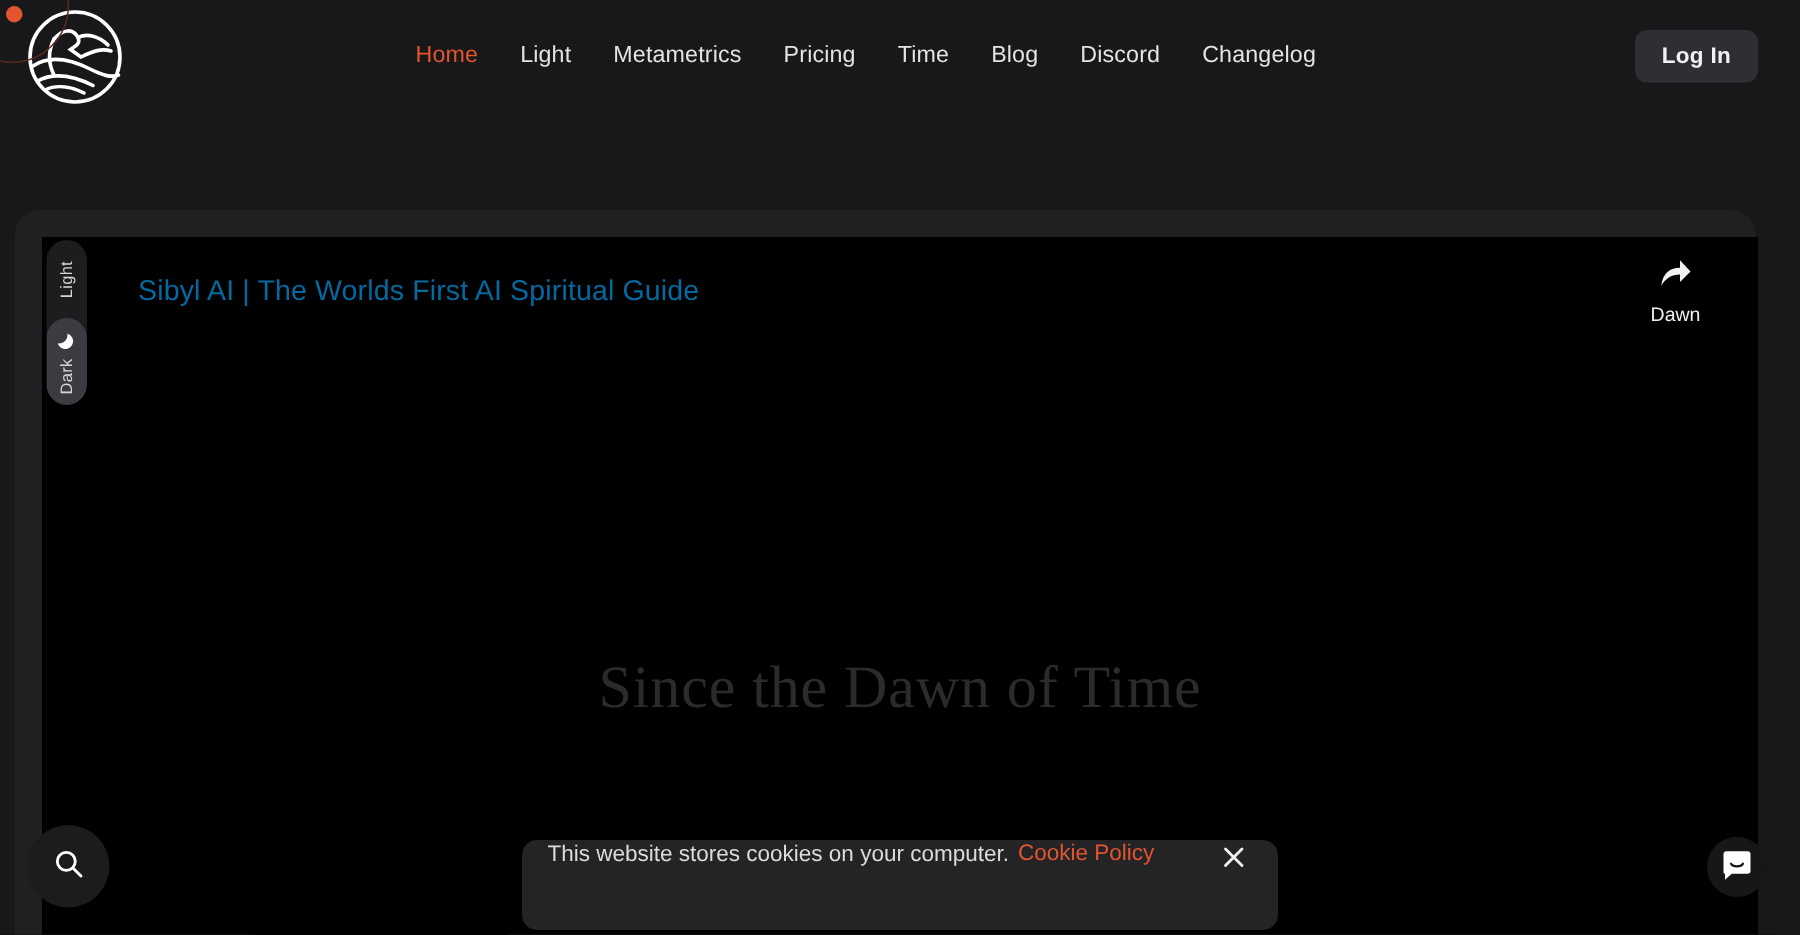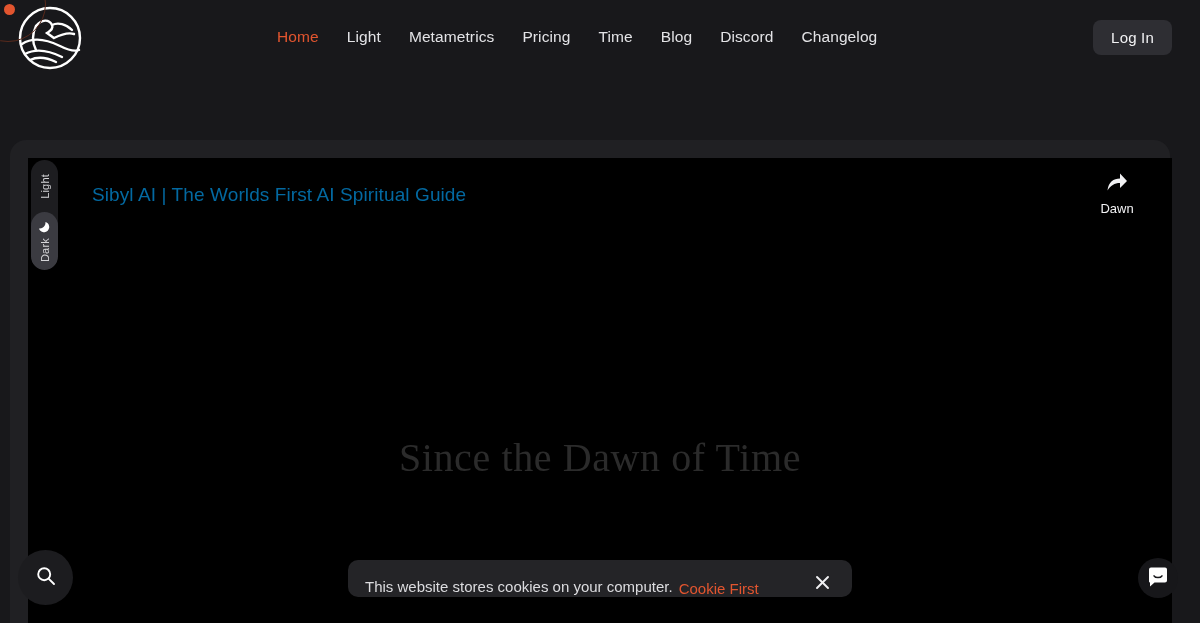--- a/index.html
+++ b/index.html
@@ -77,21 +77,21 @@
   #login-button {
     position: absolute;
     right: 28px;
     top: 20px;
     background: #2e2e33;
     color: #f2f2f4;
     border: none;
     border-radius: 8px;
     font-family: "Liberation Sans", sans-serif;
     font-size: 15px;
-    font-weight: normal;
+    font-weight: bold;
     letter-spacing: .2px;
     padding: 9px 18px;
     cursor: pointer;
   }
 
   
   #content-shell {
     position: absolute;
     left: 10px;
     top: 140px;
@@ -236,25 +236,25 @@
     cursor: pointer;
     border: none;
   }
 
   
   #cookie-banner {
     position: absolute;
     left: 348px;
     top: 560px;
     width: 504px;
-    height: 37px;
+    height: 60px;
     background: #242427;
     border-radius: 10px;
     display: flex;
-    align-items: flex-end;
+    align-items: flex-start;
     z-index: 30;
   }
   #cookie-text {
     color: #dcdcdf;
     font-size: 15px;
     line-height: 20px;
     margin-left: 17px;
     white-space: nowrap;
   }
   #cookie-policy-link {
@@ -359,21 +359,21 @@
     <svg width="26" height="26" viewBox="0 0 26 26" fill="none">
       <path d="M4 5.5 A2 2 0 0 1 6 3.5 L20 3.5 A2 2 0 0 1 22 5.5 L22 16.5
                A2 2 0 0 1 20 18.5 L9.5 18.5 L5 22.5 L5 18.5 A1 1 0 0 1 4 17.5 Z" fill="#ffffff"></path>
       <path d="M9 11.8 C10.4 14.2, 15.6 14.2, 17 11.8" stroke="#17171a" stroke-width="1.5" fill="none" stroke-linecap="round"></path>
     </svg>
   </span>
 </button>
 
 <div id="cookie-banner">
   <span id="cookie-text">This website stores cookies on your computer.</span>
-  <a id="cookie-policy-link">Cookie First</a>
+  <a id="cookie-policy-link">Cookie Policy</a>
   <button id="cookie-close-button">
     <span>
       <svg width="15" height="15" viewBox="0 0 15 15" fill="none">
         <line x1="2" y1="2" x2="13" y2="13" stroke="#f0f0f2" stroke-width="1.9" stroke-linecap="round"></line>
         <line x1="13" y1="2" x2="2" y2="13" stroke="#f0f0f2" stroke-width="1.9" stroke-linecap="round"></line>
       </svg>
     </span>
   </button>
 </div>
 

